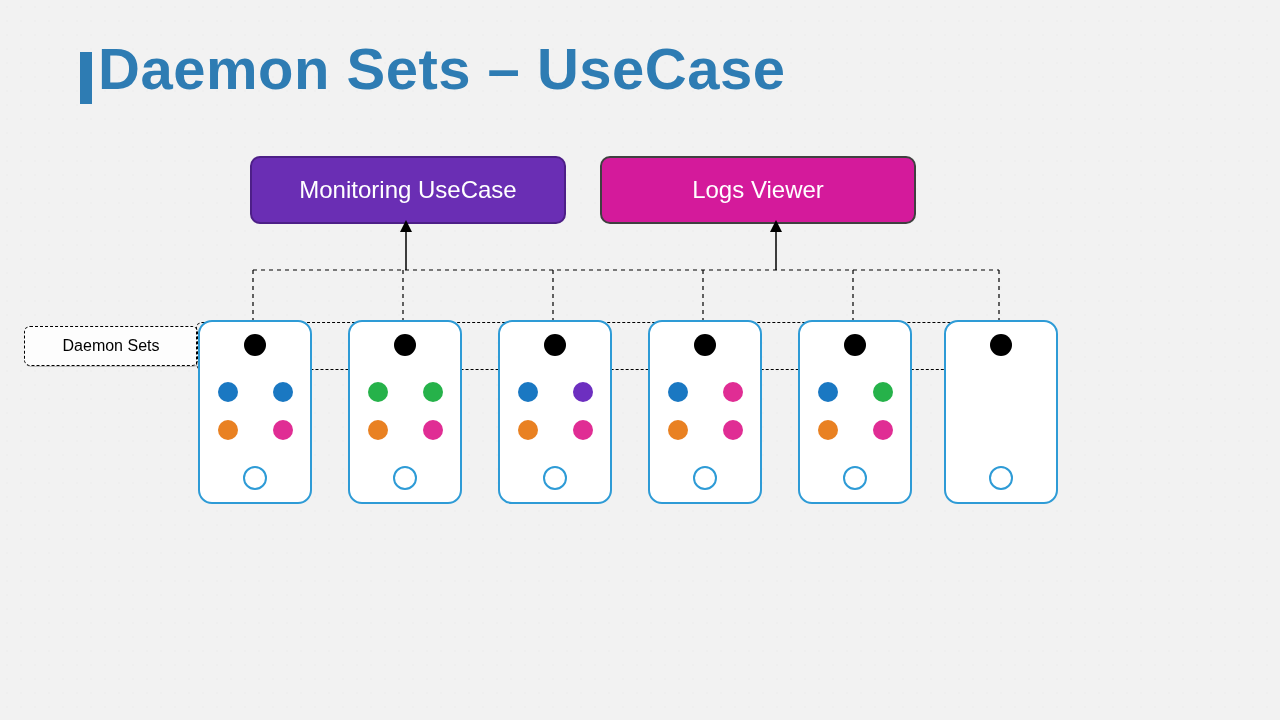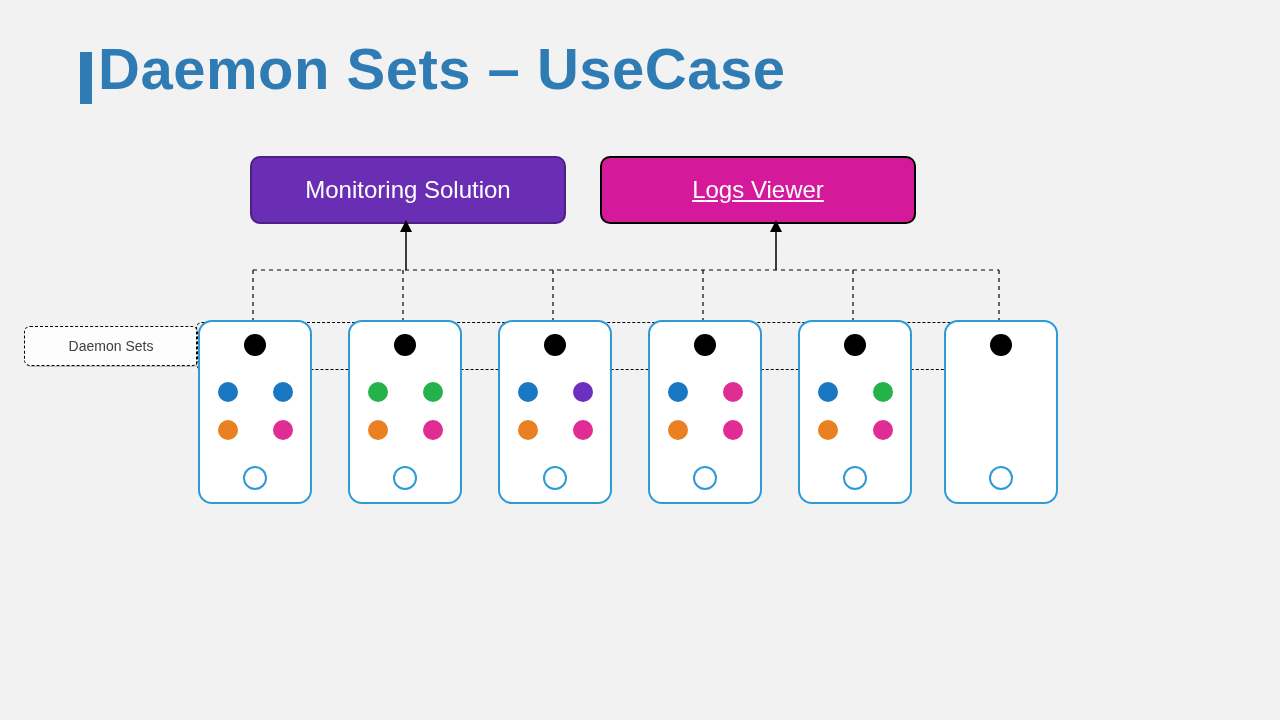--- a/index.html
+++ b/index.html
@@ -3,23 +3,23 @@
 <meta charset="utf-8">
 <style>
   html,body{margin:0;padding:0;width:1280px;height:720px;background:#f2f2f2;font-family:"Segoe UI",Arial,sans-serif;position:relative;overflow:hidden;}
   
   body::before{content:"";position:absolute;inset:0;background-image:radial-gradient(#e9e9e9 1px,transparent 1px);background-size:14px 14px;opacity:.35;pointer-events:none;}
   .slide{position:absolute;inset:0;}
   .accent-bar{position:absolute;left:80px;top:52px;width:12px;height:52px;background:#2e7cb3;}
   .title{position:absolute;left:98px;top:35px;font-size:58px;font-weight:600;color:#2e7cb3;letter-spacing:.5px;}
   .box{position:absolute;height:64px;border-radius:10px;display:flex;align-items:center;justify-content:center;color:#fff;font-size:24px;font-weight:400;}
   .box.monitor{left:250px;top:156px;width:312px;background:#6a2eb4;border:2px solid #4d1f87;}
-  .box.logs{left:600px;top:156px;width:312px;background:#d41a9b;border:2px solid #000000;text-decoration:underline;}
+  .box.logs{left:600px;top:156px;width:312px;background:#d41a9b;border:2px solid #404040;}
   svg.wires{position:absolute;left:0;top:0;width:1280px;height:720px;pointer-events:none;}
-  .ds-label{position:absolute;left:24px;top:326px;width:172px;height:38px;border:1.5px dashed #000;border-radius:6px;background:#fdfdfd;display:flex;align-items:center;justify-content:center;font-size:14px;color:#404040;box-shadow:1px 1px 0 #bbb;}
+  .ds-label{position:absolute;left:24px;top:326px;width:172px;height:38px;border:1.5px dashed #000;border-radius:6px;background:#fdfdfd;display:flex;align-items:center;justify-content:center;font-size:16px;color:#000000;box-shadow:1px 1px 0 #bbb;}
   .ds-band{position:absolute;left:196px;top:322px;width:844px;height:46px;border:1.5px dashed #000;border-radius:6px;background:transparent;}
   .node{position:absolute;top:320px;width:110px;height:180px;border:2px solid #2e9bd6;border-radius:14px;background:#fff;}
   .node .daemon{position:absolute;left:50%;top:12px;transform:translateX(-50%);width:22px;height:22px;border-radius:50%;background:#000;}
   .node .pods{position:absolute;left:0;right:0;top:60px;display:grid;grid-template-columns:1fr 1fr;row-gap:18px;justify-items:center;}
   .pod{width:20px;height:20px;border-radius:50%;}
   .c-blue{background:#1a78c2;}
   .c-green{background:#26b24a;}
   .c-orange{background:#e98122;}
   .c-pink{background:#e02d94;}
   .c-purple{background:#6d2fc0;}
@@ -27,21 +27,21 @@
 </style>
 </head>
 <body>
 
 <div class="slide">
 
   <div class="accent-bar"></div>
   <div class="title">Daemon Sets – UseCase</div>
 
   <div class="box monitor">
-    <span>Monitoring Solution</span>
+    <span>Monitoring UseCase</span>
   </div>
   <div class="box logs">
     <span>Logs Viewer</span>
   </div>
 
   <svg class="wires">
     <defs>
       <marker id="arrow" markerWidth="8" markerHeight="8" refX="4" refY="4" orient="auto">
         <path d="M0,0 L8,4 L0,8 Z" fill="#000"></path>
       </marker>

